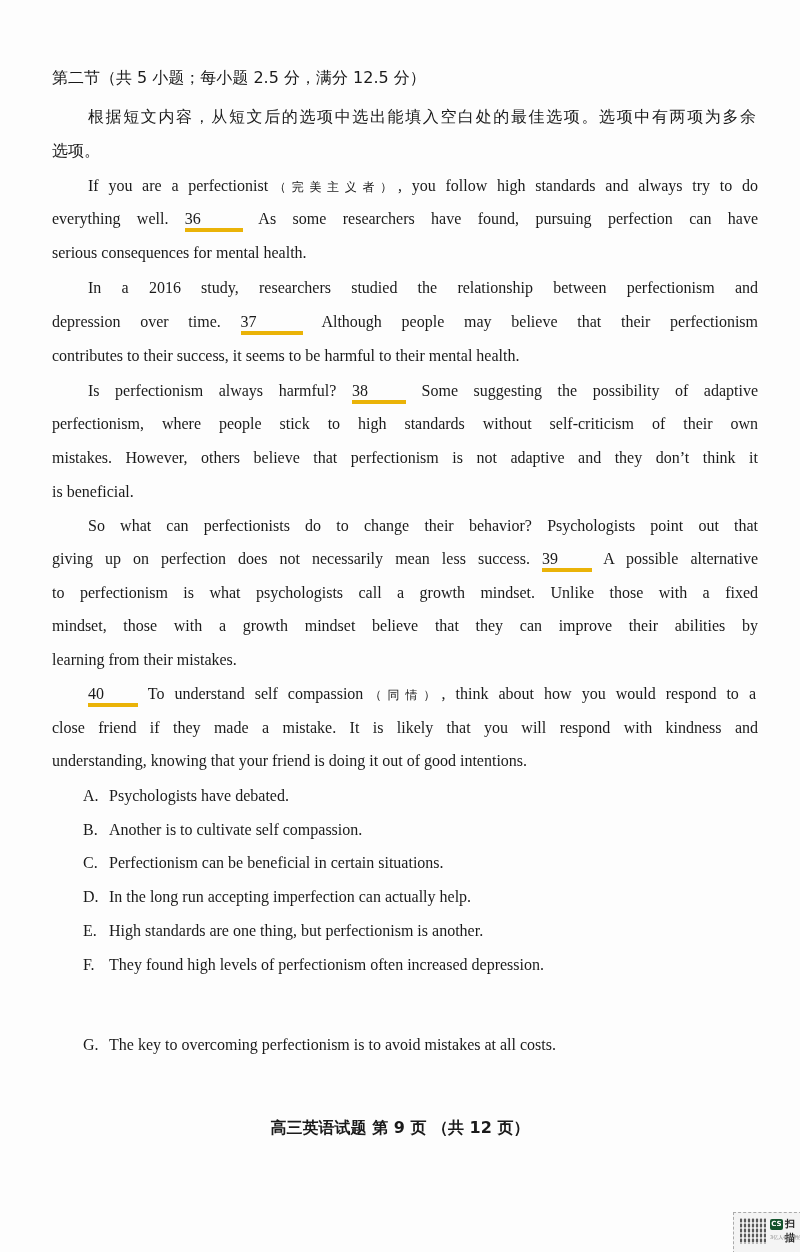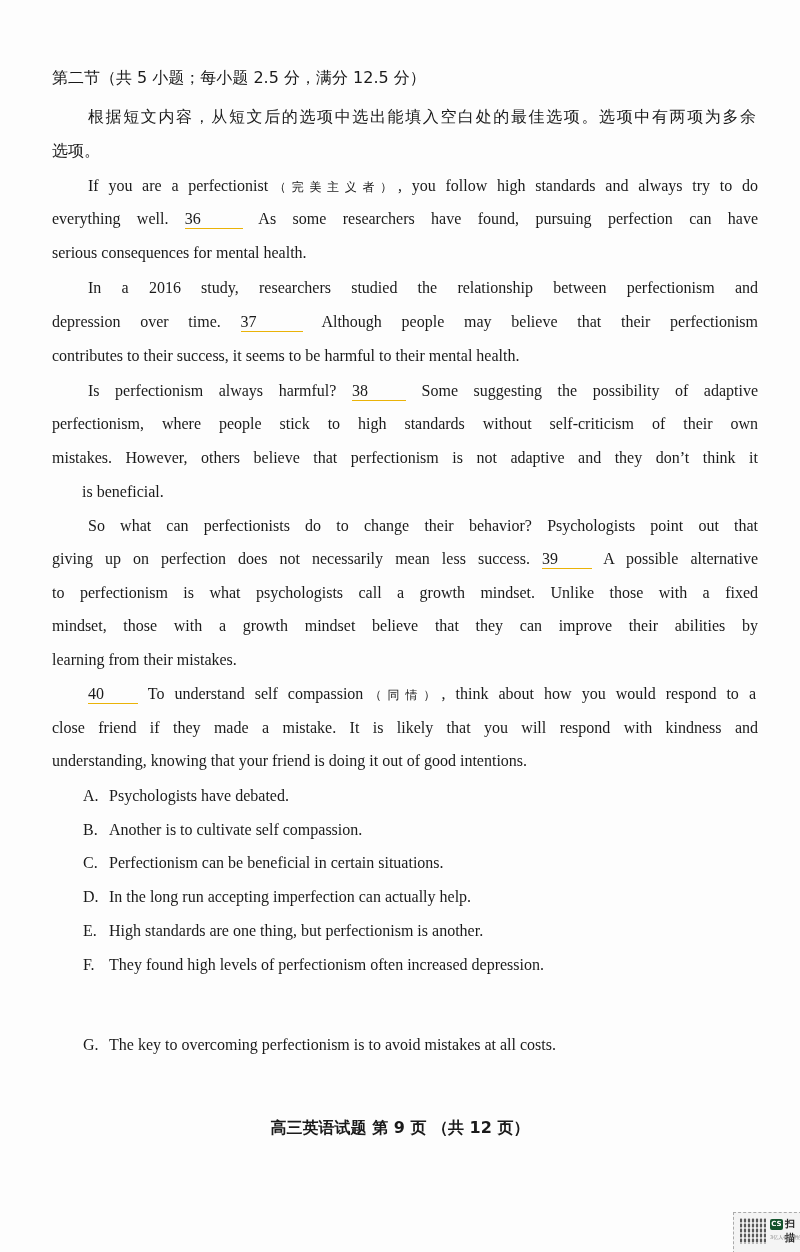--- a/index.html
+++ b/index.html
@@ -4,21 +4,21 @@
   <style>
     html, body { margin: 0; padding: 0; }
     body {
       width: 800px; height: 1252px; background: #fdfdfd; position: relative; overflow: hidden;
       font-family: "Liberation Serif", "DejaVu Serif", serif; color: #1a1a1a;
     }
     .line { position: absolute; white-space: nowrap; font-size: 16px; line-height: 20px; }
     .just { text-align: justify; text-align-last: justify; }
     .cn { font-family: "DejaVu Sans", sans-serif; }
     .small-cn { font-family: "DejaVu Sans", sans-serif; font-size: 12px; }
-    .blank { display: inline-block; border-bottom: 1px solid #eab308; text-align: center; line-height: 18px; }
+    .blank { display: inline-block; border-bottom: 4px solid #eab308; text-align: center; line-height: 18px; }
     .section-title { left: 52px; top: 68px; width: 380px; font-size: 16px; font-weight: normal; }
     .opt { position: absolute; left: 83px; font-size: 16px; line-height: 20px; white-space: nowrap; }
     .opt .letter { display: inline-block; width: 26px; }
     .footer { position: absolute; top: 1118px; left: 0; width: 800px; text-align: center; font-size: 16px; font-weight: bold; }
     .footer span { margin: 0 0; }
     .watermark { position: absolute; left: 733px; top: 1212px; width: 67px; height: 40px; border: 1px dashed #aaa; background: #f4f4f4; }
     .qr { position: absolute; left: 6px; top: 5px; width: 26px; height: 26px;
       background:
         repeating-linear-gradient(90deg, #333 0 2px, #ddd 2px 4px),
         #444; opacity: 0.8; }
@@ -53,21 +53,21 @@
 </div>
 <div class="line" style="left:52px; top:346px;">contributes to their success, it seems to be harmful to their mental health.</div>
 
 <div class="line just" style="left:88px; top:381px; width:670px;">
   <span>Is perfectionism always harmful?</span>
   <span class="blank" style="width:54px;">38</span>
   <span>Some suggesting the possibility of adaptive</span>
 </div>
 <div class="line just" style="left:52px; top:414px; width:706px;">perfectionism, where people stick to high standards without self-criticism of their own</div>
 <div class="line just" style="left:52px; top:448px; width:706px;">mistakes. However, others believe that perfectionism is not adaptive and they don’t think it</div>
-<div class="line" style="left:52px; top:482px;margin-left:30px;">is beneficial.</div>
+<div class="line" style="left:52px; top:482px;">is beneficial.</div>
 
 <div class="line just" style="left:88px; top:516px; width:670px;">So what can perfectionists do to change their behavior? Psychologists point out that</div>
 <div class="line just" style="left:52px; top:549px; width:706px;">
   <span>giving up on perfection does not necessarily mean less success.</span>
   <span class="blank" style="width:50px;">39</span>
   <span>A possible alternative</span>
 </div>
 <div class="line just" style="left:52px; top:583px; width:706px;">to perfectionism is what psychologists call a growth mindset. Unlike those with a fixed</div>
 <div class="line just" style="left:52px; top:616px; width:706px;">mindset, those with a growth mindset believe that they can improve their abilities by</div>
 <div class="line" style="left:52px; top:650px;">learning from their mistakes.</div>

